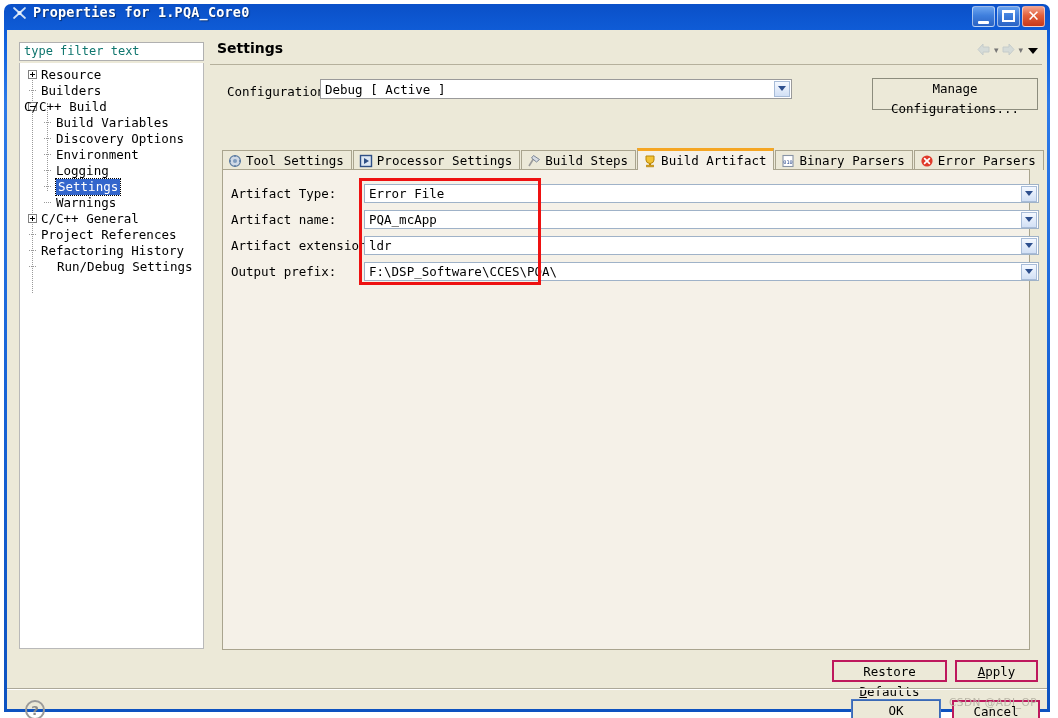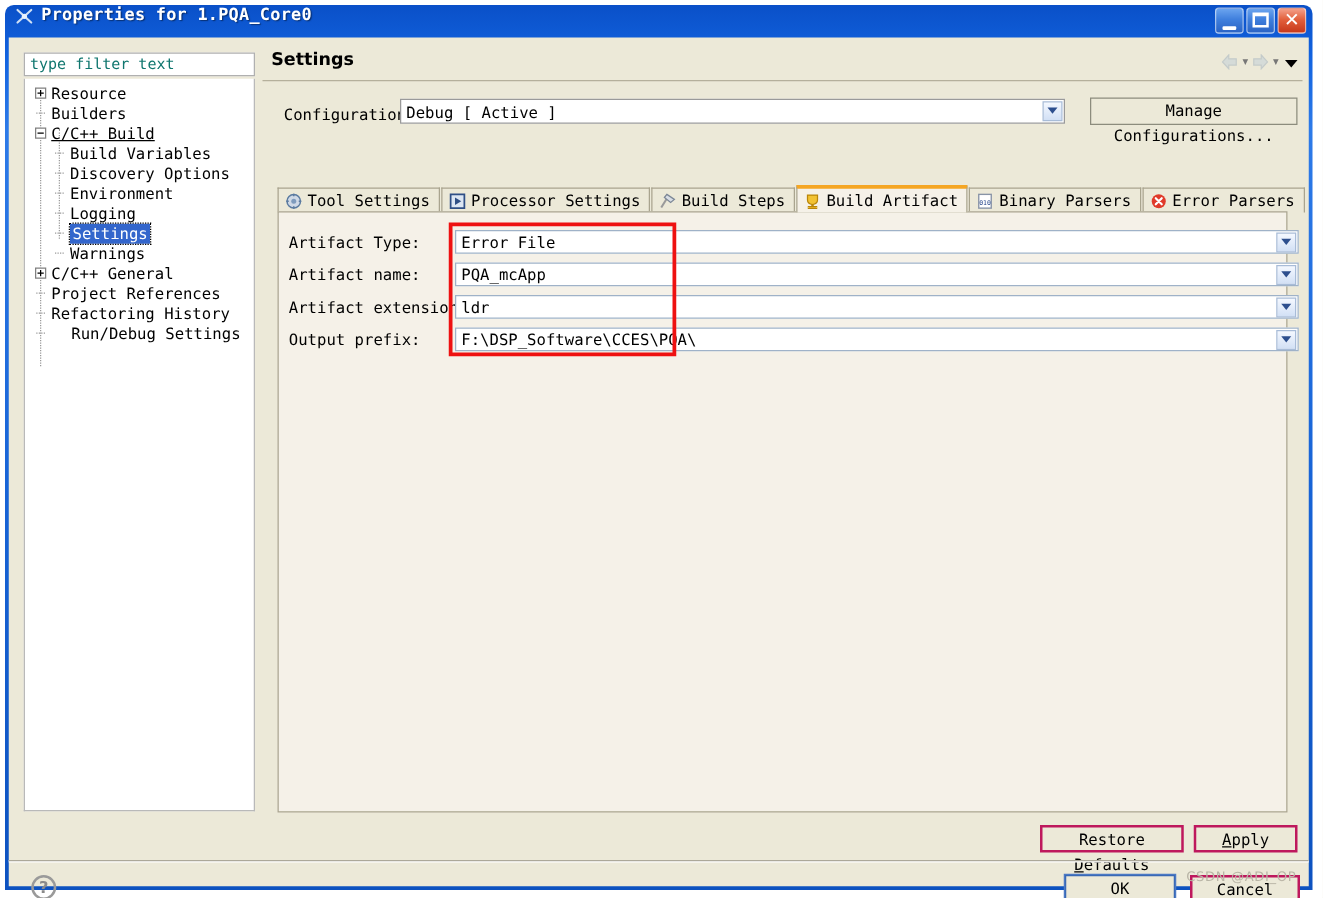--- a/index.html
+++ b/index.html
@@ -230,21 +230,21 @@
   #config-label {
     position: absolute;
     left: 17px; top: 8px;
     font-size: 12.5px;
     color: #000;
     font-family: "DejaVu Sans Mono", monospace;
   }
   #config-combo {
     position: absolute;
     left: 110px; top: 3px;
-    width: 532px; height: 20px;
+    width: 472px; height: 20px;
     background: #ffffff;
     border: 1px solid #9a9a9a;
     box-sizing: border-box;
   }
   #config-combo .val {
     position: absolute;
     left: 4px; top: 2px;
     font-size: 12.5px;
     color: #000;
     font-family: "DejaVu Sans Mono", monospace;
@@ -262,21 +262,21 @@
     position: absolute;
     left: 3px; top: 4px;
     width: 0; height: 0;
     border-left: 4px solid transparent;
     border-right: 4px solid transparent;
     border-top: 5px solid #2d4f8e;
   }
   #manage-btn {
     position: absolute;
     left: 662px; top: 2px;
-    width: 166px; height: 22px;
+    width: 166px; height: 32px;
     background: #ece9d8;
     border: 1px solid #8c8c7d;
     box-sizing: border-box;
     font-size: 12.5px;
     text-align: center;
     line-height: 20px;
     color: #000;
     font-family: "DejaVu Sans Mono", monospace;
   }
 
@@ -453,21 +453,21 @@
           <div class="tnode">
             <span class="tw plus" style="left: 8px;"></span>
             <span class="lbl" style="left: 21px;">Resource</span>
           </div>
           <div class="tnode">
             <span class="dash" style="left: 9px;"></span>
             <span class="lbl" style="left: 21px;">Builders</span>
           </div>
           <div class="tnode">
             <span class="tw" style="left: 8px;"></span>
-            <span class="lbl" style="left: 21px; text-decoration: underline;">C/C++ Build</span>
+            <span class="lbl" style="left: 4px;">C/C++ Build</span>
           </div>
           <div class="tnode">
             <span class="dash" style="left: 24px;"></span>
             <span class="lbl" style="left: 36px;">Build Variables</span>
           </div>
           <div class="tnode">
             <span class="dash" style="left: 24px;"></span>
             <span class="lbl" style="left: 36px;">Discovery Options</span>
           </div>
           <div class="tnode">

